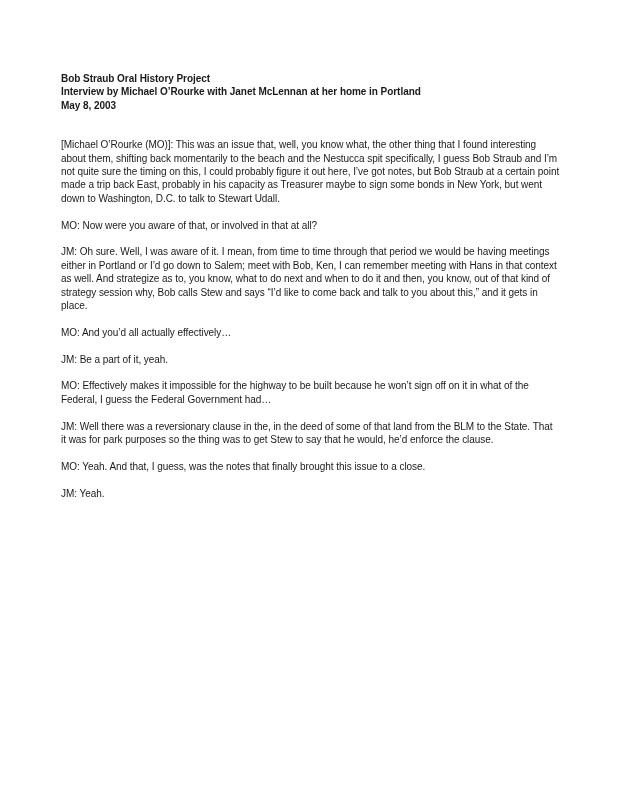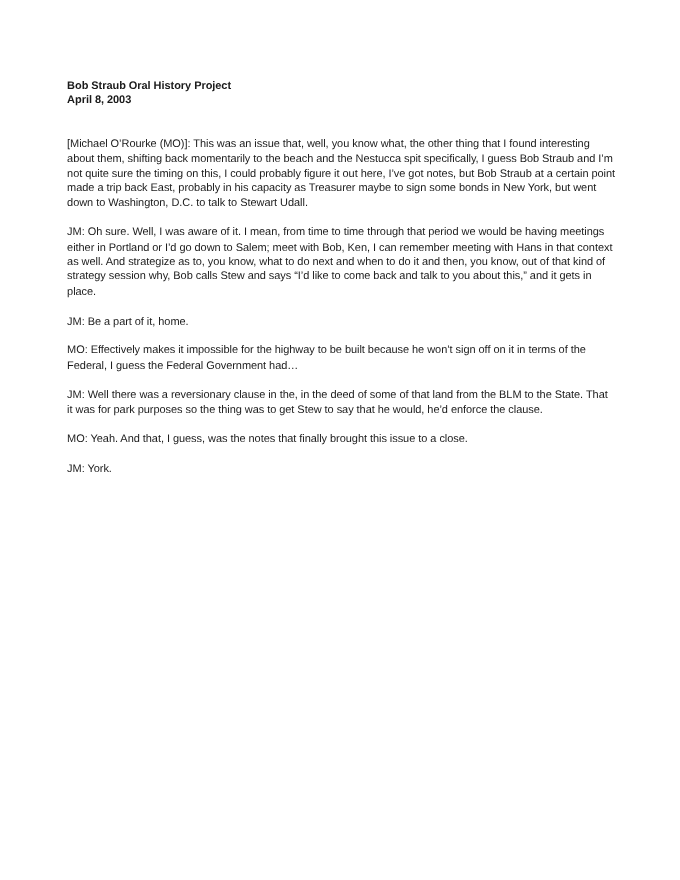--- a/index.html
+++ b/index.html
@@ -32,25 +32,28 @@
   }
 </style>
 </head>
 <body>
 
 <div class="page">
   <div class="content">
 
     <div class="doc-header">
       <div>Bob Straub Oral History Project</div>
-      <div>April 8, 2003</div>
+      <div>Interview by Michael O’Rourke with Janet McLennan at her home in Portland</div>
+      <div>May 8, 2003</div>
     </div>
 
     <p>[Michael O’Rourke (MO)]: This was an issue that, well, you know what, the other thing that I found interesting about them, shifting back momentarily to the beach and the Nestucca spit specifically, I guess Bob Straub and I’m not quite sure the timing on this, I could probably figure it out here, I’ve got notes, but Bob Straub at a certain point made a trip back East, probably in his capacity as Treasurer maybe to sign some bonds in New York, but went down to Washington, D.C. to talk to Stewart Udall.</p>
+    <p>MO: Now were you aware of that, or involved in that at all?</p>
     <p>JM: Oh sure. Well, I was aware of it. I mean, from time to time through that period we would be having meetings either in Portland or I’d go down to Salem; meet with Bob, Ken, I can remember meeting with Hans in that context as well. And strategize as to, you know, what to do next and when to do it and then, you know, out of that kind of strategy session why, Bob calls Stew and says “I’d like to come back and talk to you about this,” and it gets in place.</p>
-    <p>JM: Be a part of it, home.</p>
-    <p>MO: Effectively makes it impossible for the highway to be built because he won’t sign off on it in terms of the Federal, I guess the Federal Government had…</p>
+    <p>MO: And you’d all actually effectively…</p>
+    <p>JM: Be a part of it, yeah.</p>
+    <p>MO: Effectively makes it impossible for the highway to be built because he won’t sign off on it in what of the Federal, I guess the Federal Government had…</p>
     <p>JM: Well there was a reversionary clause in the, in the deed of some of that land from the BLM to the State. That it was for park purposes so the thing was to get Stew to say that he would, he’d enforce the clause.</p>
     <p>MO: Yeah. And that, I guess, was the notes that finally brought this issue to a close.</p>
-    <p>JM: York.</p>
+    <p>JM: Yeah.</p>
 
   </div>
 </div>
 
 </body></html>

